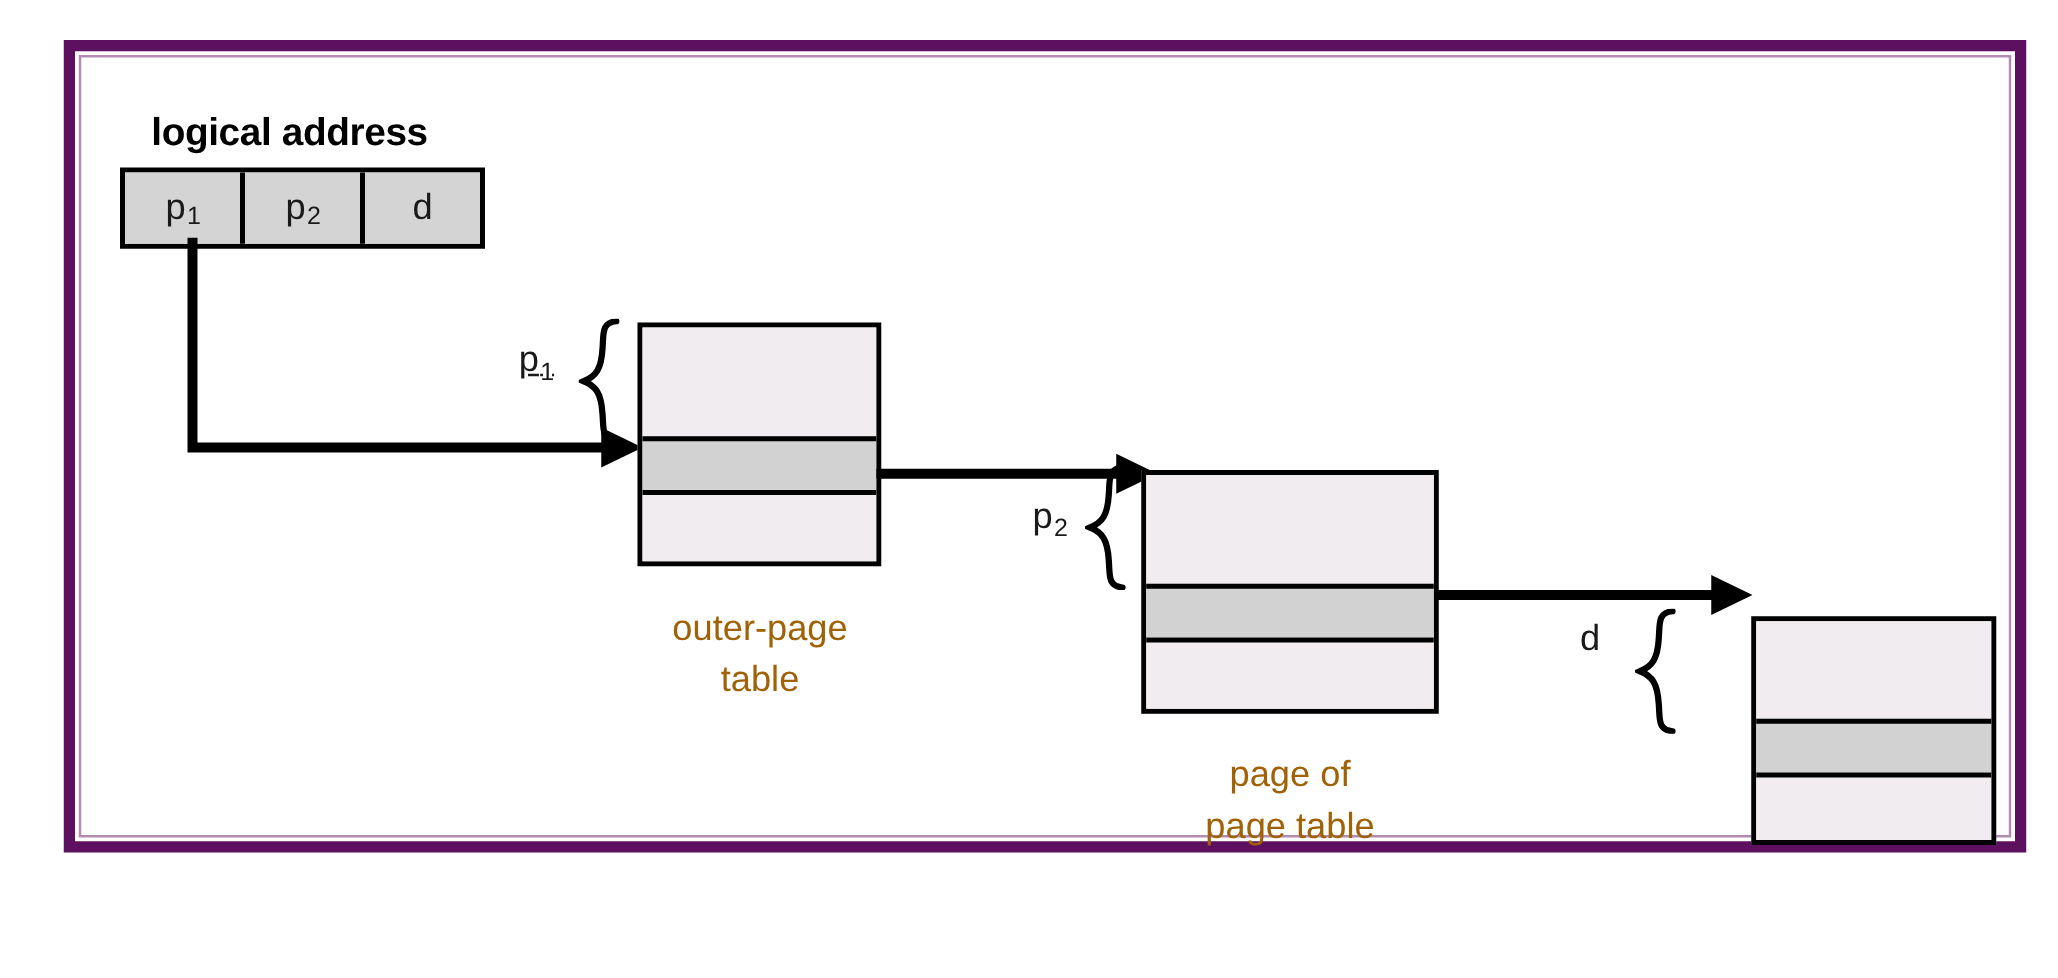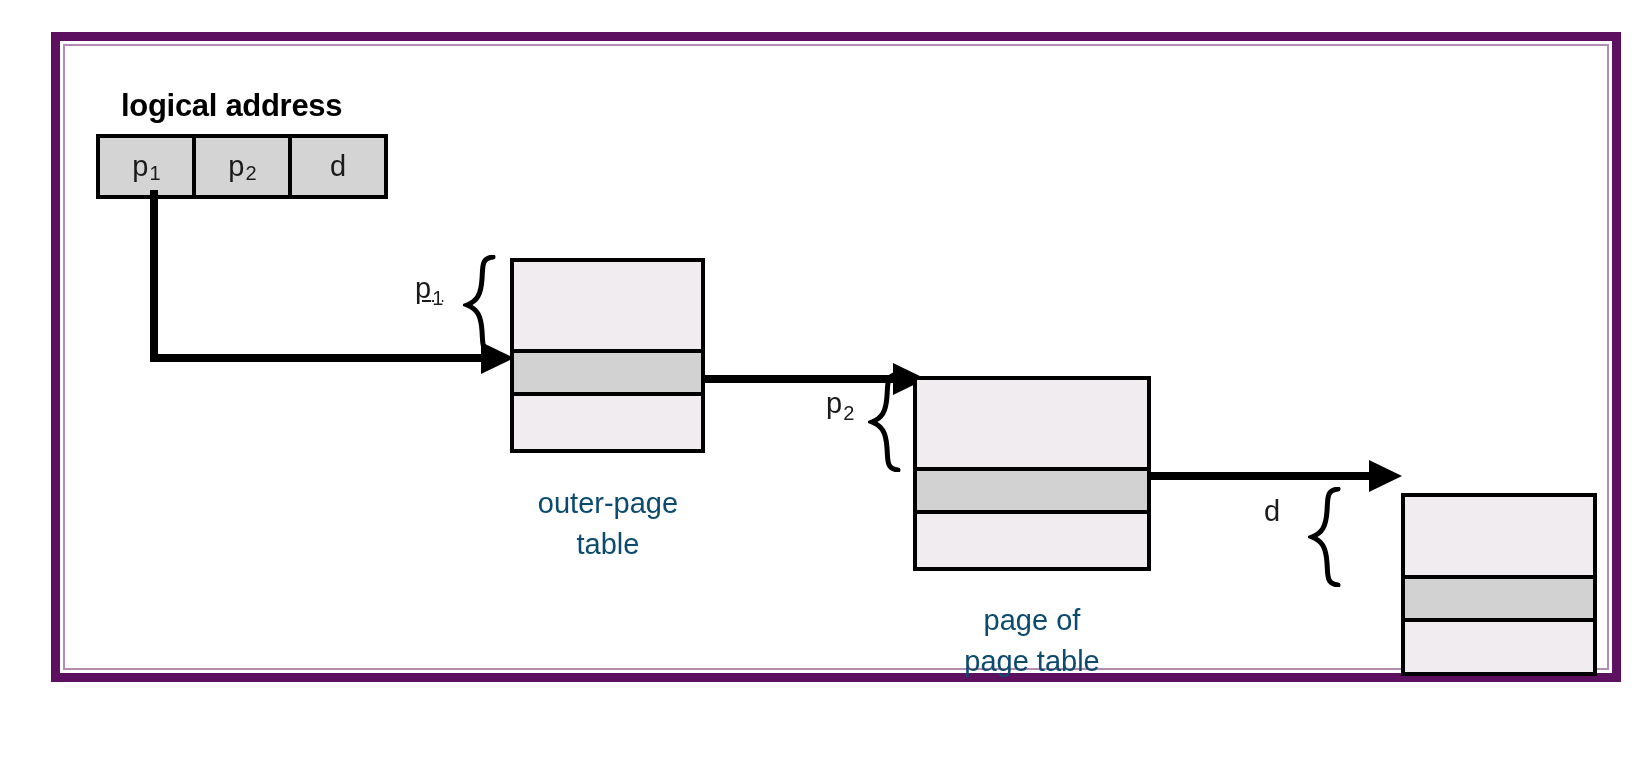--- a/index.html
+++ b/index.html
@@ -99,21 +99,21 @@
     background: #f0ecef;
     box-sizing: border-box;
   }
   .mem-row.highlight { background: #d2d2d2; }
   .mem-row.sep-top { border-top: 4px solid #000000; }
 
   
   .caption {
     position: absolute;
     font-size: 29px;
-    color: #0c4a6e;
+    color: #a16207;
     text-align: center;
     line-height: 41px;
     white-space: pre-line;
   }
 
   
   .brace-label {
     position: absolute;
     font-size: 29px;
     color: #1a1a1a;
@@ -182,21 +182,21 @@
     <path d="M 0 21 L 196 21" fill="none" stroke="#000000" stroke-width="8"></path>
     <polygon points="192,5 225,21 192,37" fill="#000000"></polygon>
   </svg>
 
   <div class="mem-table" style="left:890px; top:376px; width:238px; height:195px;">
     <div class="mem-row" style="height:87px;"></div>
     <div class="mem-row highlight sep-top" style="height:43px;"></div>
     <div class="mem-row sep-top" style="height:57px;"></div>
   </div>
 
-  <div class="brace-label" style="left:803px; top:387px;text-align:right;">
+  <div class="brace-label" style="left:803px; top:397px;text-align:right;">
     <span>p</span><sub>2</sub>
   </div>
   <svg class="brace-svg" style="left:845px; top:372px; width:40px; height:100px;" viewBox="0 0 40 100">
     <path d="M 30 2 C 18 3 20 12 19 24 C 18 40 14 46 4 50 C 14 54 18 60 19 76 C 20 88 18 97 30 98" fill="none" stroke="#000000" stroke-width="5" stroke-linecap="round"></path>
   </svg>
 
   <div class="caption" style="left:889px; top:600px; width:240px;">page of
 page table</div>
 
   <svg class="conn" style="left:1124px; top:455px; width:255px; height:42px;" viewBox="0 0 255 42">

